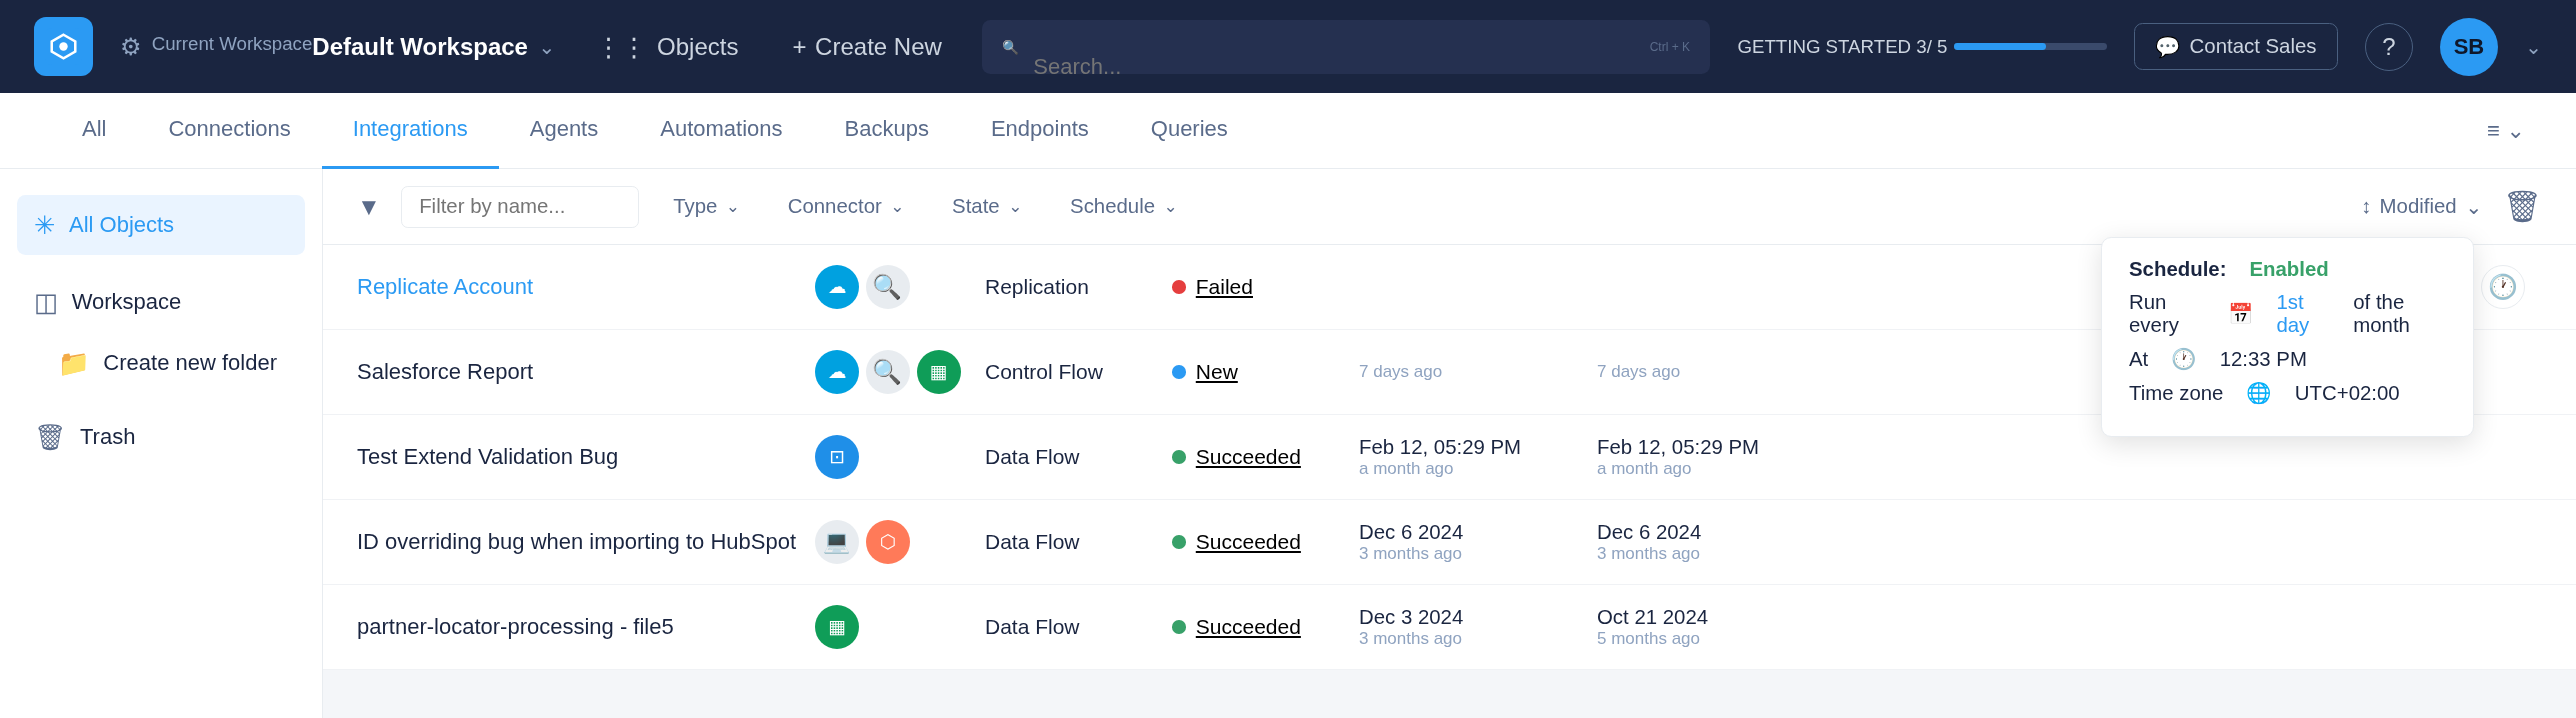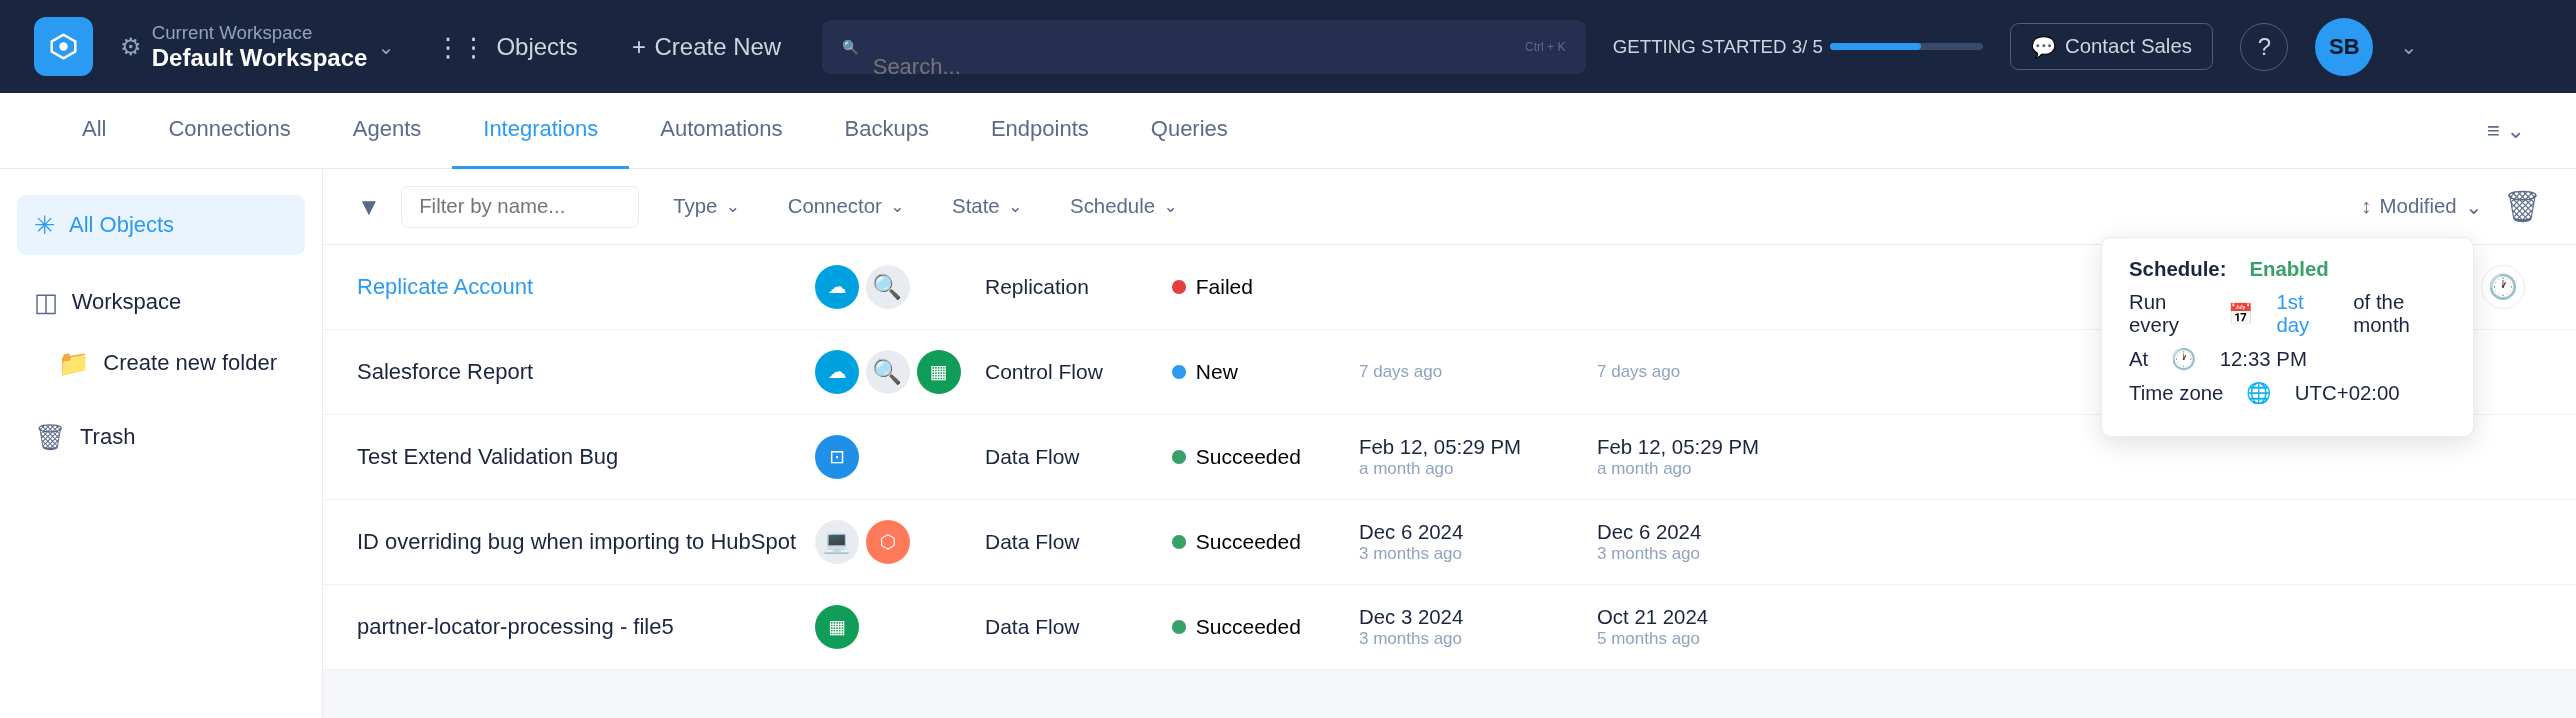--- a/index.html
+++ b/index.html
@@ -21,21 +21,21 @@
       border-radius: 12px;
       display: flex; align-items: center; justify-content: center;
       flex-shrink: 0;
     }
     .app-logo svg { width: 37px; height: 37px; }
     .workspace-selector {
       display: flex; align-items: center; gap: 10.2px; cursor: pointer;
       color: #fff; flex-shrink: 0;
     }
     .workspace-selector .ws-icon { color: #8fa3c0; font-size: 24px; }
-    .workspace-selector .ws-text { display: flex; flex-direction: column; }
+    .workspace-selector .ws-text { display: flex; }
     .workspace-selector .ws-label { font-size: 18.7px; color: #8fa3c0; }
     .workspace-selector .ws-name { font-size: 24px; font-weight: 600; color: #fff; }
     .workspace-selector .chevron { color: #8fa3c0; font-size: 20.4px; }
 
     .objects-btn {
       display: flex; align-items: center; gap: 10.2px;
       color: #cdd5e0; font-size: 24px; cursor: pointer; padding: 0 13.6px;
       flex-shrink: 0;
     }
     .objects-btn .grid-icon { font-size: 25.5px; }
@@ -171,21 +171,21 @@
     }
     .row-name.link { color: #2b9af3; }
     .row-name.plain { color: #1a2540; }
     .row-connectors { flex: 0 0 153px; display: flex; align-items: center; gap: 6.8px; }
     .connector-icon {
       width: 44px; height: 44px; border-radius: 50%;
       display: flex; align-items: center; justify-content: center;
       font-size: 24px; overflow: hidden;
     }
     .row-type { flex: 0 0 170px; font-size: 21px; color: #1a2540; }
-    .row-state { flex: 0 0 170px; display: flex; align-items: center; gap: 10.2px; font-size: 21px; }
+    .row-state { flex: 0 0 170px; display: flex; align-items: center; gap: 10.2px; font-size: 21px; text-decoration: underline; }
     .state-dot { width: 13.6px; height: 13.6px; border-radius: 50%; flex-shrink: 0; }
     .state-failed { background: #e53e3e; }
     .state-new { background: #2b9af3; }
     .state-succeeded { background: #38a169; }
     .row-created { flex: 0 0 221px; font-size: 18.7px; color: #5a6b8a; }
     .row-modified { flex: 0 0 221px; font-size: 18.7px; color: #5a6b8a; }
     .date-main { color: #1a2540; font-size: 20.4px; }
     .date-rel { color: #8fa3c0; font-size: 17px; }
 
     
@@ -271,25 +271,25 @@
 </nav>
 
 <div class="sub-nav">
   <div class="sub-nav-tabs">
     <div class="sub-nav-tab">
       <span>All</span>
     </div>
     <div class="sub-nav-tab">
       <span>Connections</span>
     </div>
-    <div class="sub-nav-tab">
-      <span>Agents</span>
-    </div>
     <div class="sub-nav-tab active">
       <span>Integrations</span>
+    </div>
+    <div class="sub-nav-tab">
+      <span>Agents</span>
     </div>
     <div class="sub-nav-tab">
       <span>Automations</span>
     </div>
     <div class="sub-nav-tab">
       <span>Backups</span>
     </div>
     <div class="sub-nav-tab">
       <span>Endpoints</span>
     </div>

